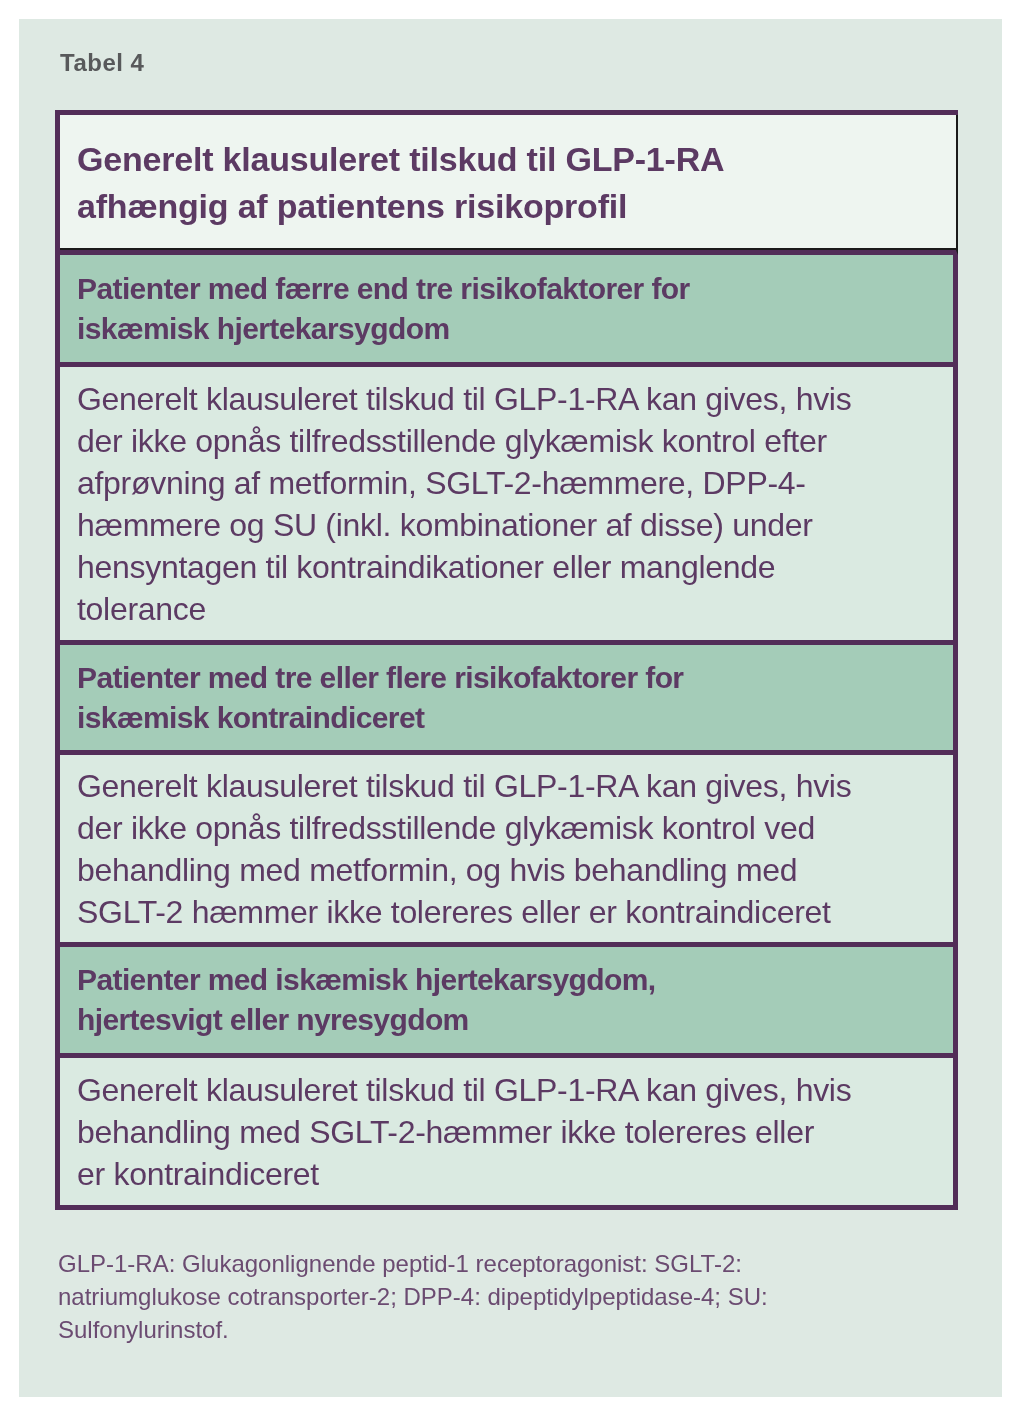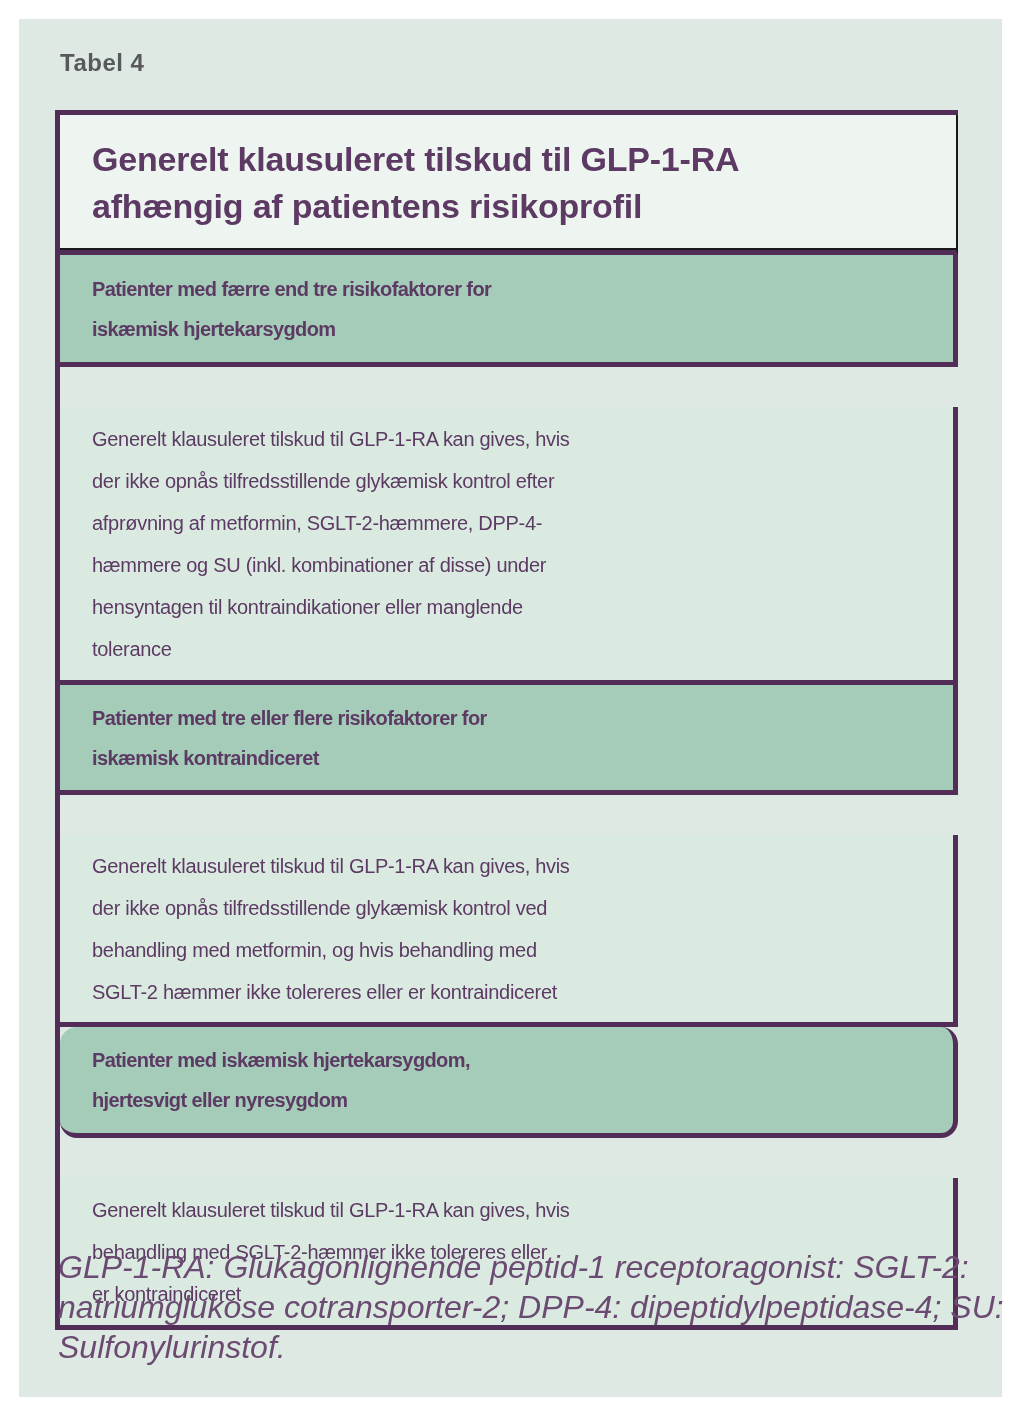--- a/index.html
+++ b/index.html
@@ -39,65 +39,63 @@
   .tbl{
     position:absolute;
     left:36px;top:91px;
     width:903px;
     border:5px solid var(--border-purple);
     border-right:none;
   }
   .row{
     display:flex;
     align-items:center;
-    padding:0 32px;
+    padding:0 17px;
     color:var(--text-purple);
     border-right:5px solid var(--border-purple);
     border-bottom:5px solid var(--border-purple);
   }
   .row > div{white-space:pre-line;}
   .title-row{
     height:140px;
     background:var(--title-cell-bg);
     font-size:34px;
     font-weight:bold;
     line-height:47px;
     letter-spacing:-0.2px;
     border-right:2px solid var(--title-cell-edge);
     box-shadow:inset 0 -2px 0 var(--title-cell-edge);
   }
   .sec-header{
     background:var(--section-header-bg);
-    font-size:20px;
+    font-size:30px;
     font-weight:bold;
     line-height:40px;
     letter-spacing:-0.6px;
   }
   .sec-body{
     background:var(--body-cell-bg);
-    font-size:20px;
+    font-size:32px;
     line-height:42px;
     letter-spacing:-0.3px;
-    margin-top:40px;
   }
   .r-g1{height:112px;}
   .r-b1{height:278px;}
   .r-g2{height:110px;}
   .r-b2{height:192px;}
-  .r-g3{height:111px;border-radius:17px;}
+  .r-g3{height:111px;}
   .r-b3{height:147px;border-bottom:none;}
   .footnote{
     position:absolute;
     left:39px;top:1228px;
     width:952px;
-    font-size:32px;
-    line-height:40px;
+    font-size:24px;
+    line-height:33px;
     color:var(--footnote-purple);
     white-space:pre-line;
-    font-style:italic;
   }
 </style>
 </head>
 <body>
 
 <div class="panel">
 
   <div class="fig-label">Tabel 4</div>
 
   <div class="tbl">

